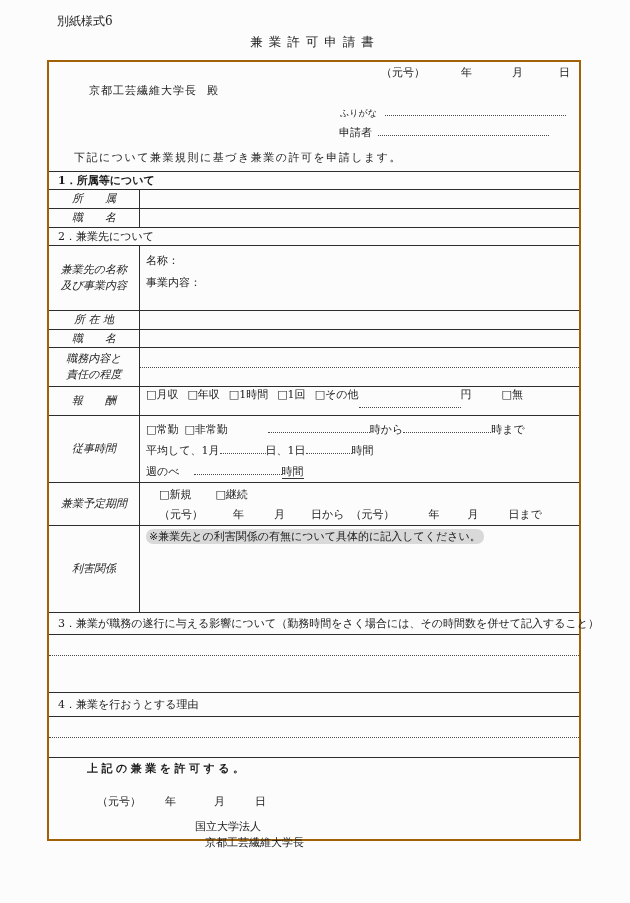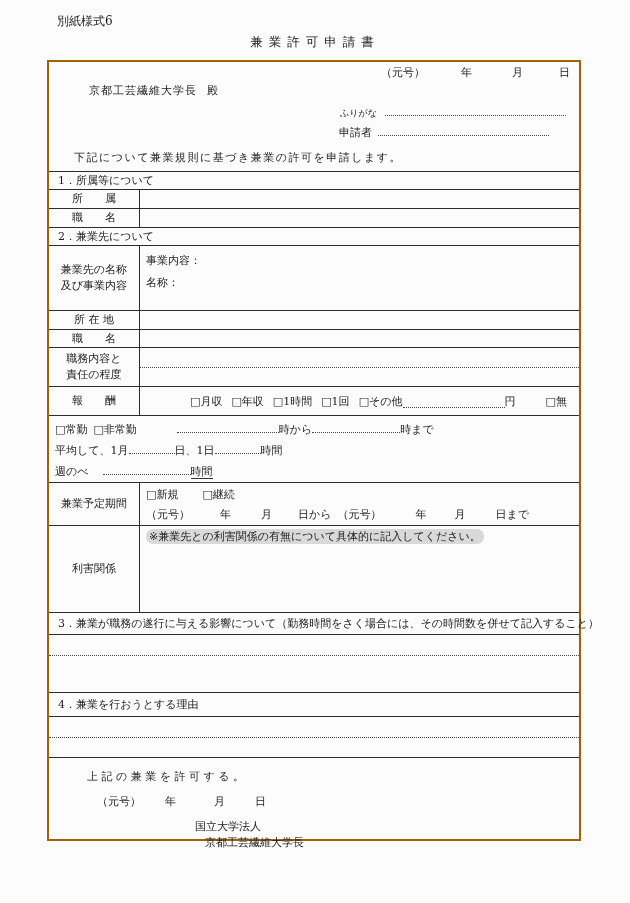--- a/index.html
+++ b/index.html
@@ -18,38 +18,38 @@
     left:47px;top:60px;width:534px;height:781px;
     border:2px solid #a16207;box-sizing:border-box;
     display:flex;flex-direction:column;background:#fcfcfc;
   }
   .blk{position:relative;box-sizing:border-box;flex:0 0 auto;}
   .bt{border-top:1px solid #2d2d2d;}
   .frow{display:flex;}
   .lcell{
     flex:0 0 91px;width:91px;border-right:1px solid #2d2d2d;box-sizing:border-box;
     display:flex;flex-direction:column;align-items:center;justify-content:center;
-    text-align:center;line-height:16px;
+    text-align:center;line-height:16px;font-style:italic;
   }
   .ccell{flex:1 1 auto;position:relative;padding:0 0 0 6px;box-sizing:border-box;overflow:hidden;}
   .shead{display:flex;align-items:center;padding-left:9px;white-space:nowrap;}
   .line{white-space:nowrap;}
   .dots{display:inline-block;border-bottom:1px dotted #4a4a4a;height:12px;}
   .midline{position:absolute;left:0;right:0;top:50%;border-top:1px dotted #4a4a4a;}
   .note-hl{background:#d9d9d9;padding:1px 3px;border-radius:7px;}
   .u-solid{border-bottom:1px solid #333;}
   
   #date-line{position:absolute;top:3px;right:0;padding-right:9px;white-space:nowrap;}
   #addressee-line{position:absolute;top:21px;left:40px;letter-spacing:1px;white-space:nowrap;}
   #furigana-line{position:absolute;top:41px;left:291px;white-space:nowrap;}
   #applicant-line{position:absolute;top:61px;left:290px;white-space:nowrap;}
   #declaration-line{position:absolute;top:88px;left:25px;letter-spacing:1.5px;white-space:nowrap;}
   .fs9{font-size:9px;}
   
-  #approval-statement{position:absolute;top:11px;left:38px;letter-spacing:3.5px;}
+  #approval-statement{position:absolute;top:3px;left:38px;letter-spacing:3.5px;font-weight:bold;}
   #approval-date{position:absolute;top:36px;left:48px;white-space:nowrap;}
   #approval-org1{position:absolute;top:61px;left:146px;}
   #approval-org2{position:absolute;top:77px;left:156px;}
 </style>
 </head>
 <body>
 
 <div class="abs" id="form-number">別紙様式6</div>
 <div class="abs" id="doc-title">兼業許可申請書</div>
 
@@ -64,42 +64,42 @@
     </div>
     <div id="furigana-line" class="line">
       <span class="fs9">ふりがな</span><span class="dots" style="width:181px;margin-left:8px;"></span>
     </div>
     <div id="applicant-line" class="line">
       <span>申請者</span><span class="dots" style="width:171px;margin-left:6px;"></span>
     </div>
     <div id="declaration-line">下記について兼業規則に基づき兼業の許可を申請します。</div>
   </div>
 
-  <div class="blk bt shead" style="height:18px;">1．所属等について</div>
+  <div class="blk bt shead" style="height:18px;font-weight:bold;">1．所属等について</div>
 
   <div class="blk bt frow" style="height:19px;">
     <div class="lcell">所　　属</div>
     <div class="ccell"></div>
   </div>
 
   <div class="blk bt frow" style="height:19px;">
     <div class="lcell">職　　名</div>
     <div class="ccell"></div>
   </div>
 
   <div class="blk bt shead" style="height:18px;">2．兼業先について</div>
 
   <div class="blk bt frow" style="height:65px;">
     <div class="lcell">
       <span>兼業先の名称</span>
       <span>及び事業内容</span>
     </div>
     <div class="ccell" style="padding-top:4px;line-height:22px;">
+      <div class="line">名称：</div>
       <div class="line">事業内容：</div>
-      <div class="line">名称：</div>
     </div>
   </div>
 
   <div class="blk bt frow" style="height:19px;">
     <div class="lcell">所 在 地</div>
     <div class="ccell"></div>
   </div>
 
   <div class="blk bt frow" style="height:18px;">
     <div class="lcell">職　　名</div>
@@ -111,47 +111,48 @@
       <span>職務内容と</span>
       <span>責任の程度</span>
     </div>
     <div class="ccell">
       <div class="midline"></div>
     </div>
   </div>
 
   <div class="blk bt frow" style="height:29px;">
     <div class="lcell">報　　酬</div>
-    <div class="ccell line" style="display:flex;align-items:center;margin-left:44px;">
+    <div class="ccell line" style="display:flex;">
       <span>□月収</span>
       <span style="margin-left:9px;">□年収</span>
       <span style="margin-left:9px;">□1時間</span>
       <span style="margin-left:9px;">□1回</span>
       <span style="margin-left:9px;">□その他</span>
       <span class="dots" style="width:102px;align-self:flex-end;margin-bottom:7px;"></span>
       <span>円</span>
       <span style="margin-left:30px;">□無</span>
     </div>
   </div>
 
   <div class="blk bt frow" style="height:67px;">
+    <div class="lcell">従事時間</div>
     <div class="ccell" style="padding-top:3px;line-height:21px;">
       <div class="line">
         <span>□常勤</span><span style="margin-left:6px;">□非常勤</span><span class="dots" style="width:102px;margin-left:40px;"></span><span>時から</span><span class="dots" style="width:88px;"></span><span>時まで</span>
       </div>
       <div class="line">
         <span>平均して、1月</span><span class="dots" style="width:46px;"></span><span>日、1日</span><span class="dots" style="width:46px;"></span><span>時間</span>
       </div>
       <div class="line">
         <span>週のべ</span><span class="dots" style="width:88px;margin-left:14px;"></span><span class="u-solid">時間</span>
       </div>
     </div>
   </div>
 
-  <div class="blk bt frow" style="height:43px;">
+  <div class="blk bt frow" style="height:43px;gap:13px;">
     <div class="lcell">兼業予定期間</div>
     <div class="ccell" style="padding-top:2px;line-height:20px;">
       <div class="line">
         <span>□新規</span><span style="margin-left:24px;">□継続</span>
       </div>
       <div class="line">
         <span>（元号）</span><span style="margin-left:30px;">年</span><span style="margin-left:30px;">月</span><span style="margin-left:26px;">日から</span><span style="margin-left:6px;">（元号）</span><span style="margin-left:34px;">年</span><span style="margin-left:28px;">月</span><span style="margin-left:30px;">日まで</span>
       </div>
     </div>
   </div>

